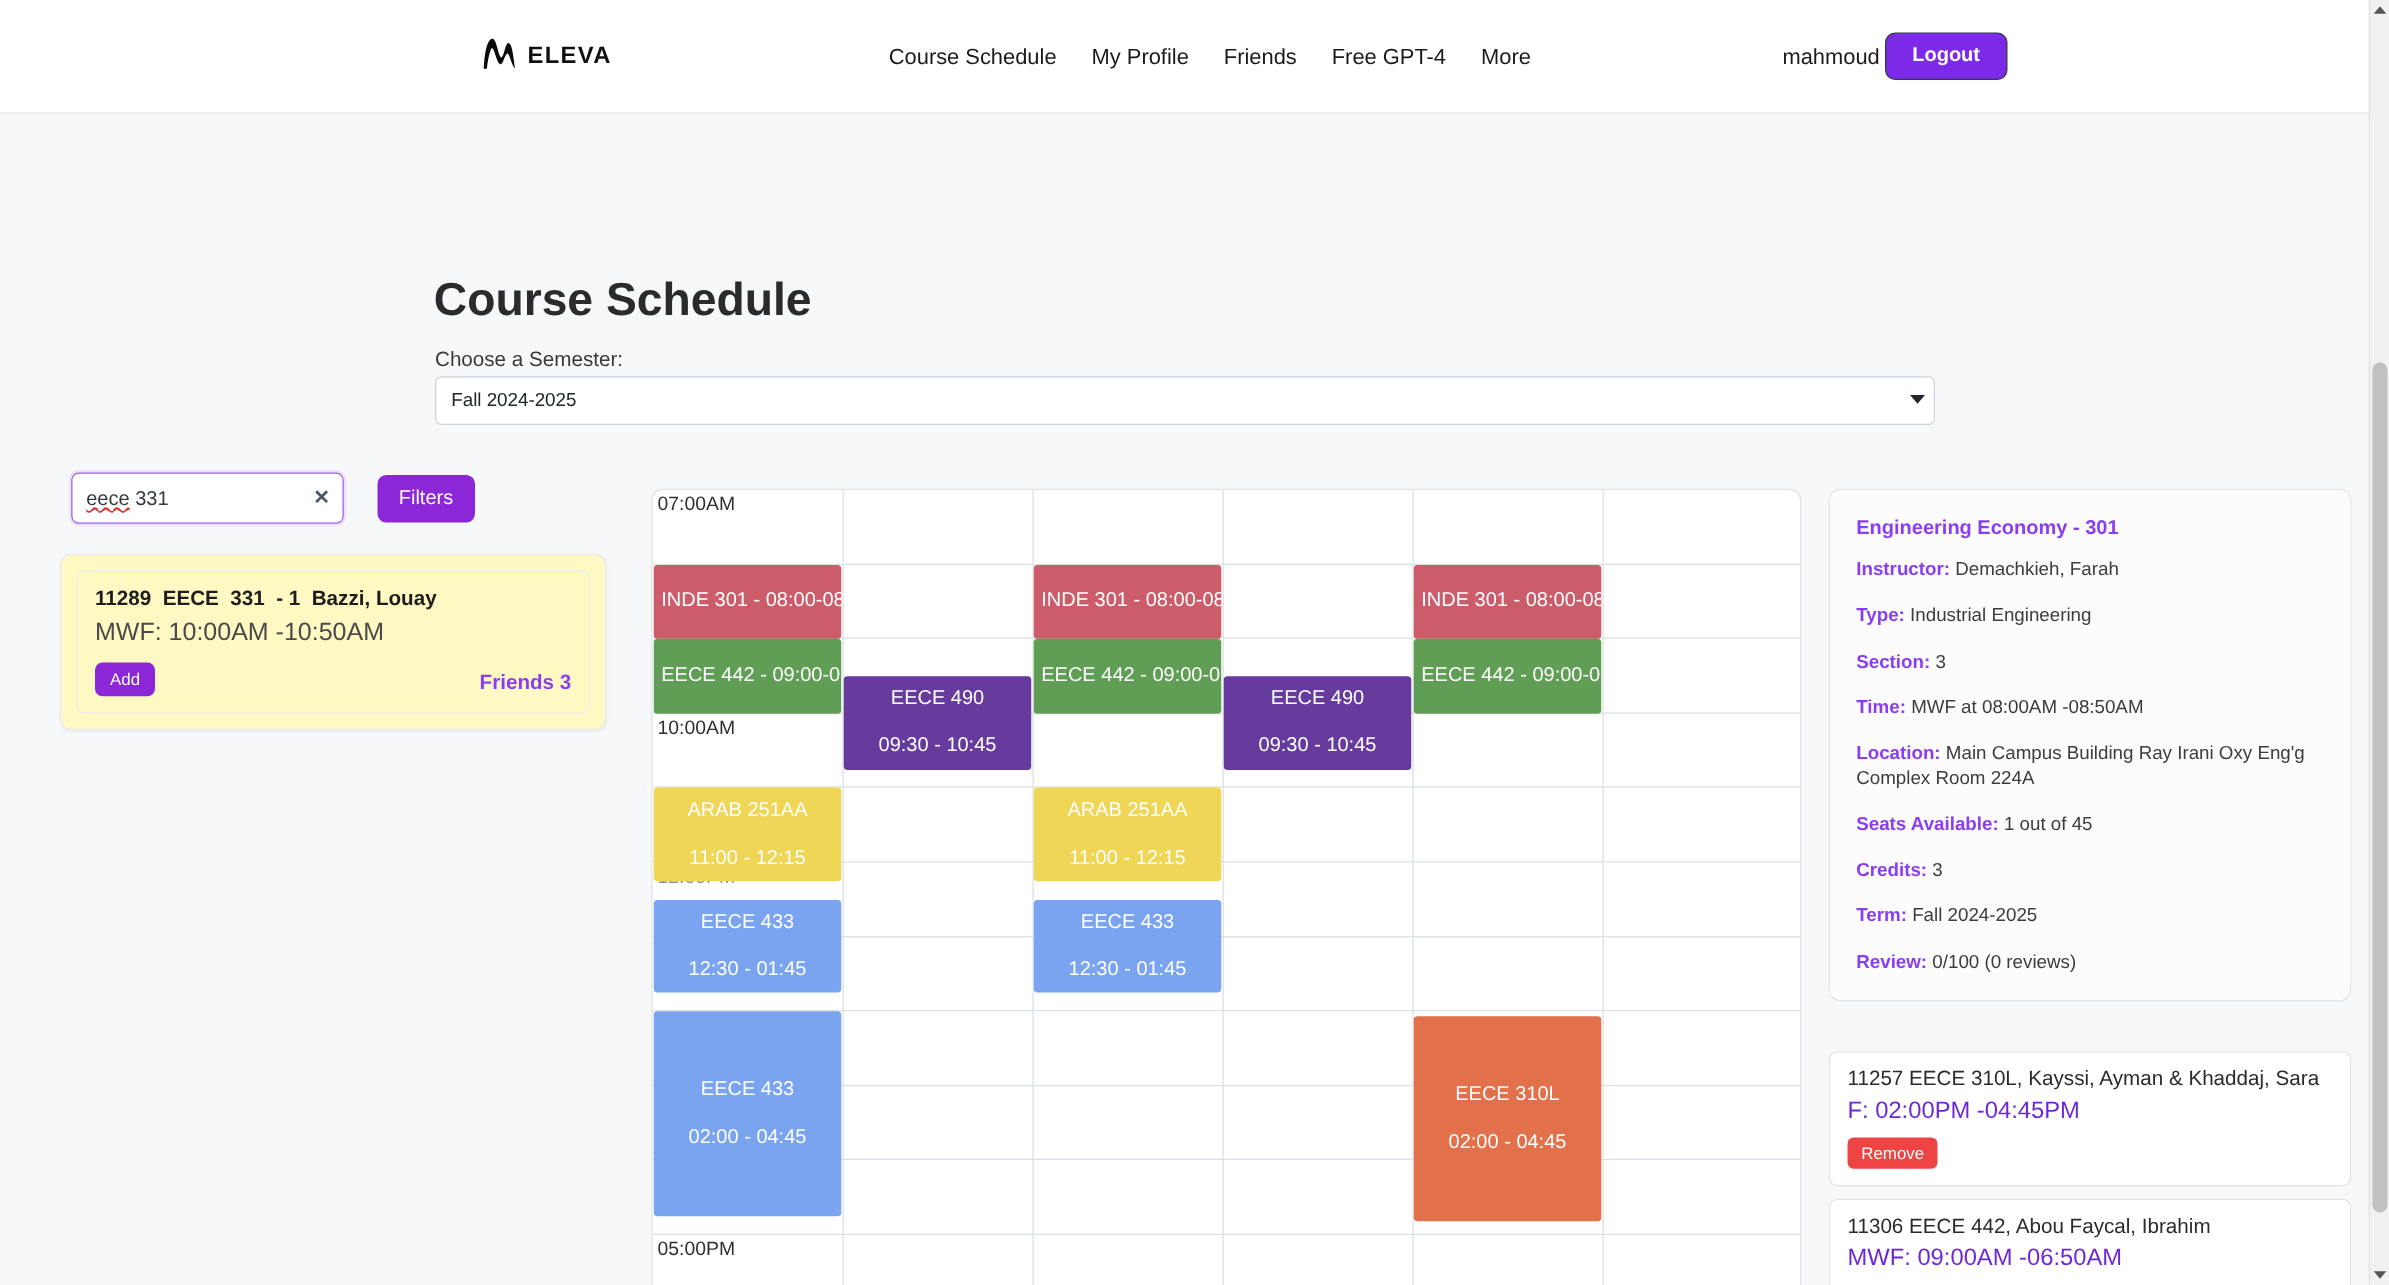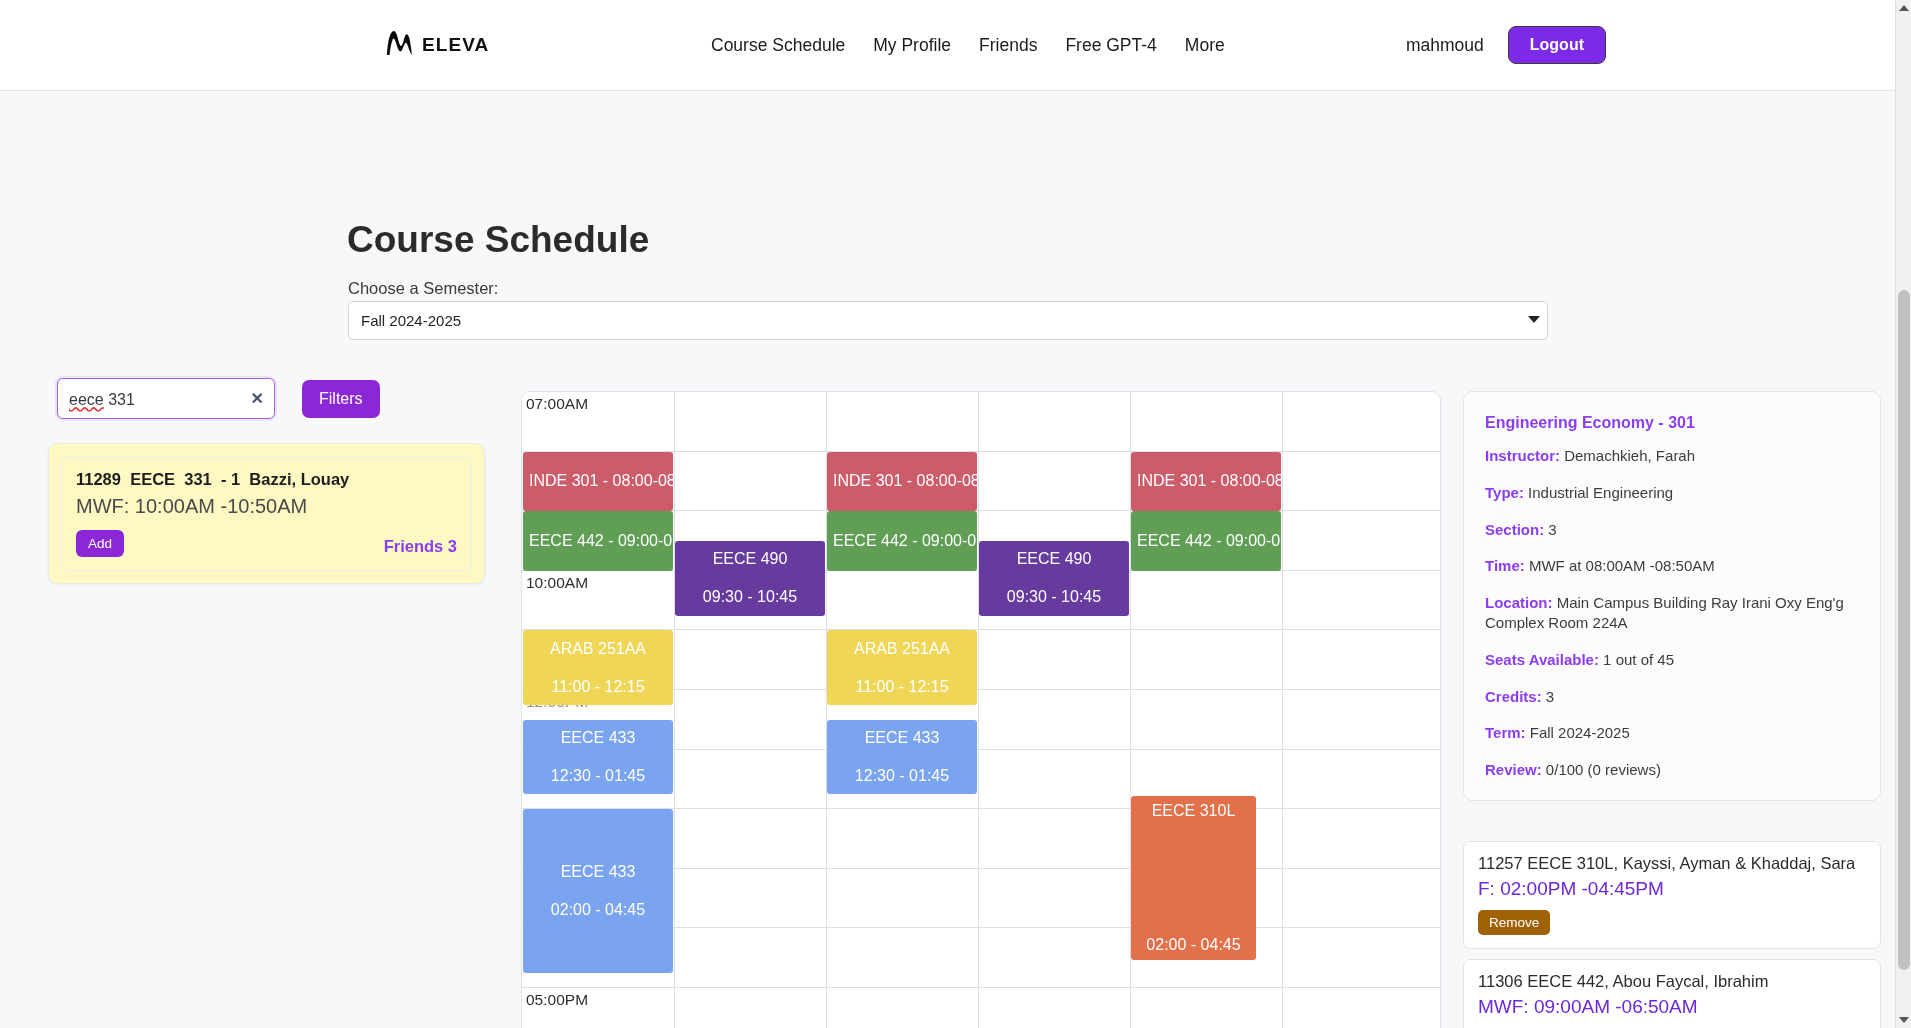--- a/index.html
+++ b/index.html
@@ -46,21 +46,21 @@
     font-size: 17.5px;
     color: #1b1b1b;
     text-decoration: none;
     white-space: nowrap;
   }
   .nav-right {
     position: absolute;
     right: 305px;
     display: flex;
     align-items: center;
-    gap: 24px;
+    gap: 4px;
   }
   .username { font-size: 17.5px; color: #1b1b1b; }
   .logout-btn {
     background: #7d2ae8;
     color: #fff;
     font-size: 16px;
     font-weight: bold;
     border: 1px solid #3a3a3a;
     border-radius: 8px;
     padding: 9px 21px;
@@ -310,21 +310,21 @@
   .enrolled-card {
     background: #fff;
     border: 1px solid #e1e3e7;
     border-radius: 7px;
     padding: 12px 14px 13px 14px;
     margin-bottom: 10px;
   }
   .enrolled-title { font-size: 16.5px; color: #2b2b2b; margin-bottom: 5px; }
   .enrolled-time { font-size: 19px; color: #6d28d9; margin-bottom: 10px; }
   .remove-btn {
-    background: #a16207;
+    background: #ef4444;
     color: #fff;
     border: none;
     border-radius: 5px;
     font-size: 13.5px;
     padding: 5px 11px;
     cursor: pointer;
     font-family: "Liberation Sans", sans-serif;
   }
 
   .scrollbar {
@@ -482,21 +482,21 @@
           <span class="ev-line">EECE 490</span>
           <span class="ev-gap"></span>
           <span class="ev-line">09:30 - 10:45</span>
         </div>
         <div class="event left-align" style="left: 609px; width: 150px; top: 59.6px; height: 59.6px; background: rgb(205, 92, 107);">
           <span class="ev-line">INDE 301 - 08:00-08</span>
         </div>
         <div class="event left-align" style="left: 609px; width: 150px; top: 119.2px; height: 59.6px; background: rgb(95, 158, 84);">
           <span class="ev-line">EECE 442 - 09:00-09</span>
         </div>
-        <div class="event" style="left: 609px; width: 125px; top: 404px; height: 163.9px; background: rgb(226, 112, 74); gap: 48px;">
+        <div class="event" style="left: 609px; width: 150px; top: 421px; height: 163.9px; background: rgb(226, 112, 74);">
           <span class="ev-line">EECE 310L</span>
           <span class="ev-gap"></span>
           <span class="ev-line">02:00 - 04:45</span>
         </div>
       </div>
   </div>
 
   <div class="detail-card">
     <h2 class="detail-title">Engineering Economy - 301</h2>
     <div id="detail-rows">

